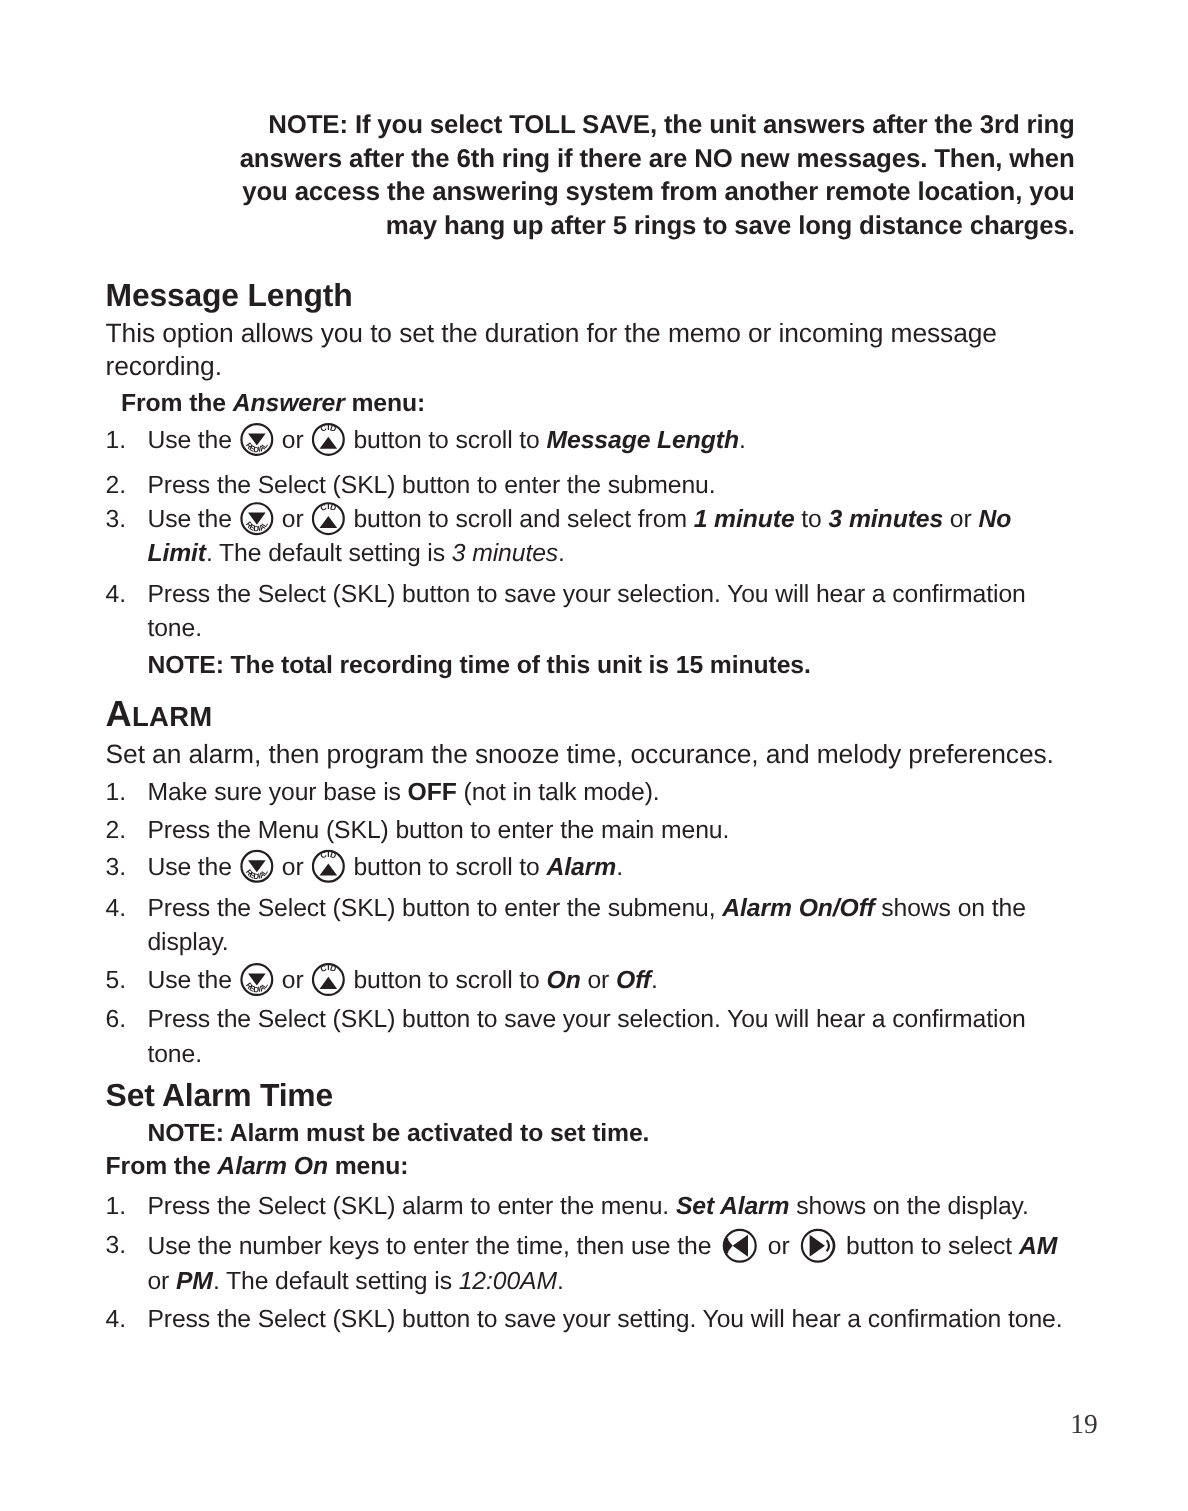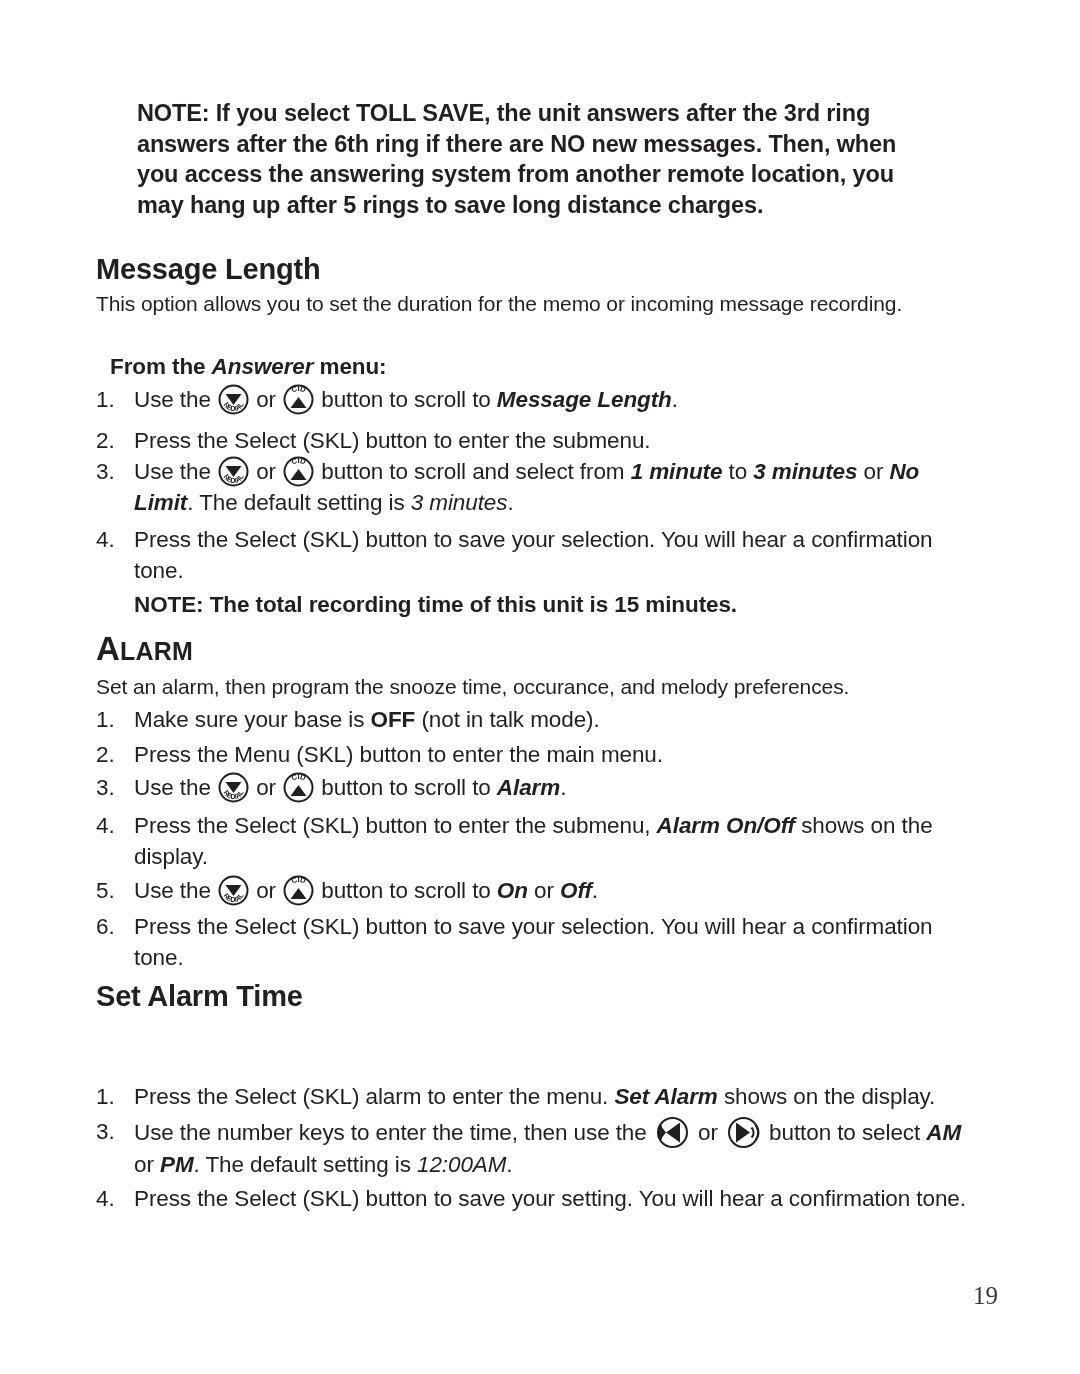--- a/index.html
+++ b/index.html
@@ -19,20 +19,21 @@
 
   
   .note-block {
     position: absolute;
     left: 137px;
     width: 840px;
     font-weight: bold;
     font-size: 23.5px;
     line-height: 30.5px;
     letter-spacing: -0.15px;
+    text-align: right;
   }
   .heading {
     position: absolute;
     left: 96px;
     font-weight: bold;
     font-size: 29px;
     letter-spacing: -0.2px;
     color: #231f20;
   }
   .heading-smallcaps {
@@ -42,21 +43,21 @@
     color: #231f20;
     letter-spacing: 0.2px;
   }
   .heading-smallcaps .cap-big { font-size: 33px; }
   .heading-smallcaps .cap-small { font-size: 25px; }
 
   .body-para {
     position: absolute;
     left: 96px;
     width: 885px;
-    font-size: 21px;
+    font-size: 24px;
     line-height: 30px;
     letter-spacing: -0.1px;
   }
   .sub-head {
     position: absolute;
     font-weight: bold;
     font-size: 22.5px;
     line-height: 28px;
     letter-spacing: -0.1px;
   }
@@ -248,21 +249,25 @@
     </span>
   </div>
 
   <div class="li" style="left:96px; top:911px; width:885px;">
     <span class="num">6.</span>
     <span class="txt">Press the Select (SKL) button to save your selection. You will hear a confirmation tone.</span>
   </div>
 
   <div class="heading" style="top:980px;">Set Alarm Time</div>
 
-
+  <div class="note-inline" style="left:134px; top:1016px;">NOTE: Alarm must be activated to set time.</div>
+
+  <div class="sub-head" style="left:96px; top:1046px;">
+    <span>From the </span><i>Alarm On</i><span> menu:</span>
+  </div>
 
   <div class="li" style="left:96px; top:1081px; width:890px;">
     <span class="num">1.</span>
     <span class="txt">
       <span>Press the Select (SKL) alarm to enter the menu. </span><span class="bi">Set Alarm</span><span> shows on the display.</span>
     </span>
   </div>
 
   <div class="li" style="left:96px; top:1116px; width:890px;">
     <span class="num">3.</span>

